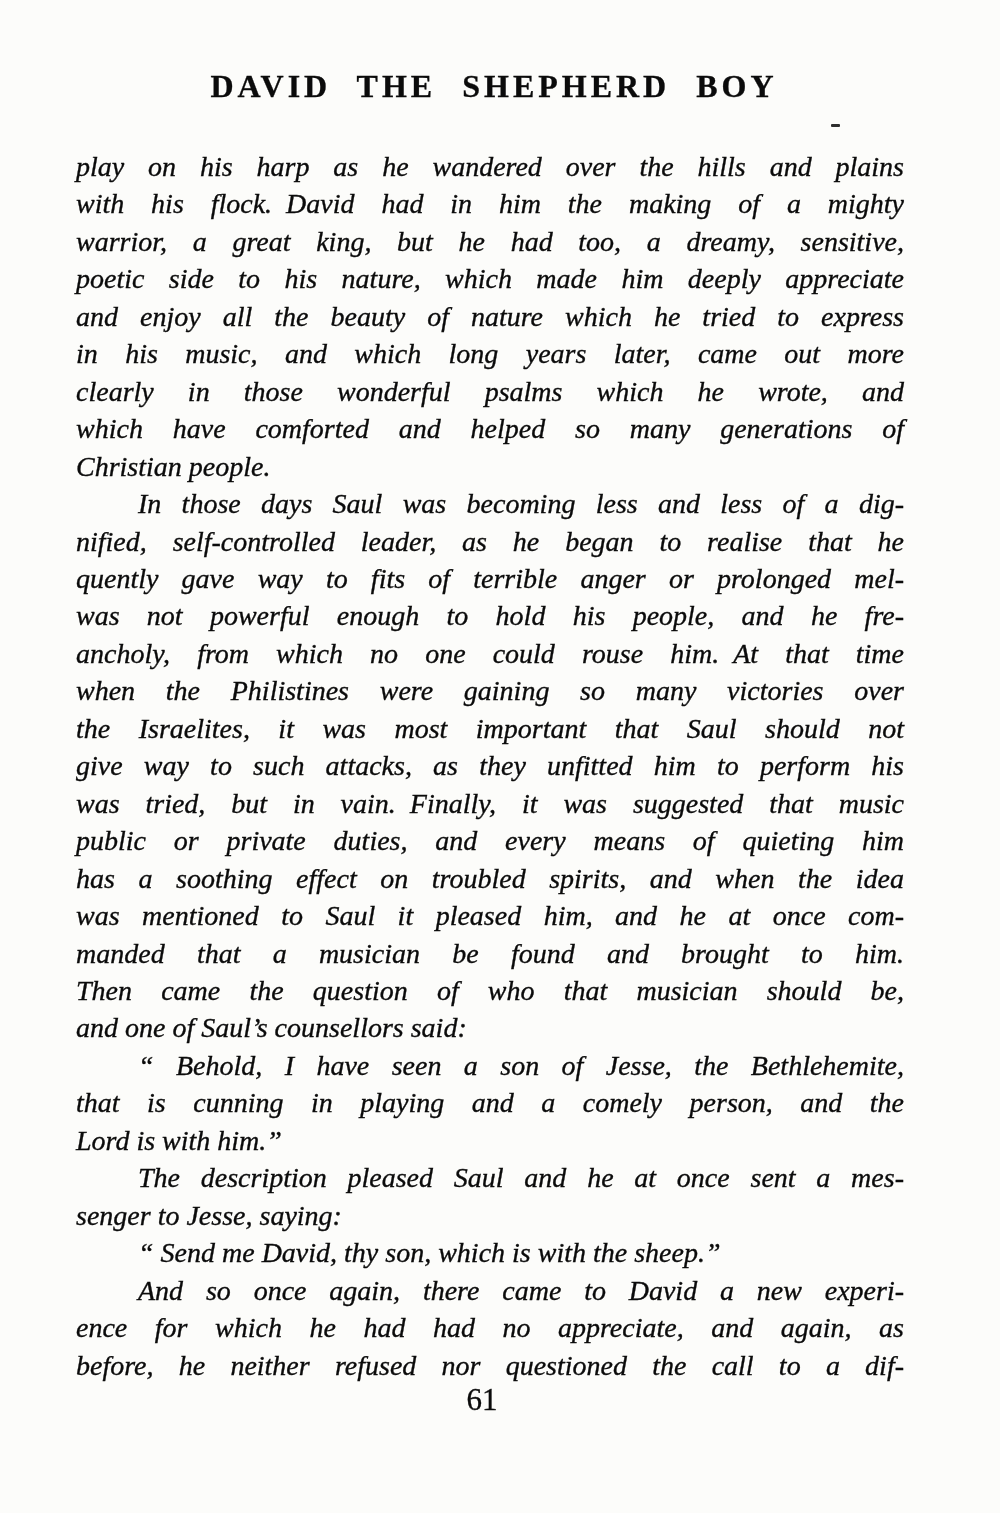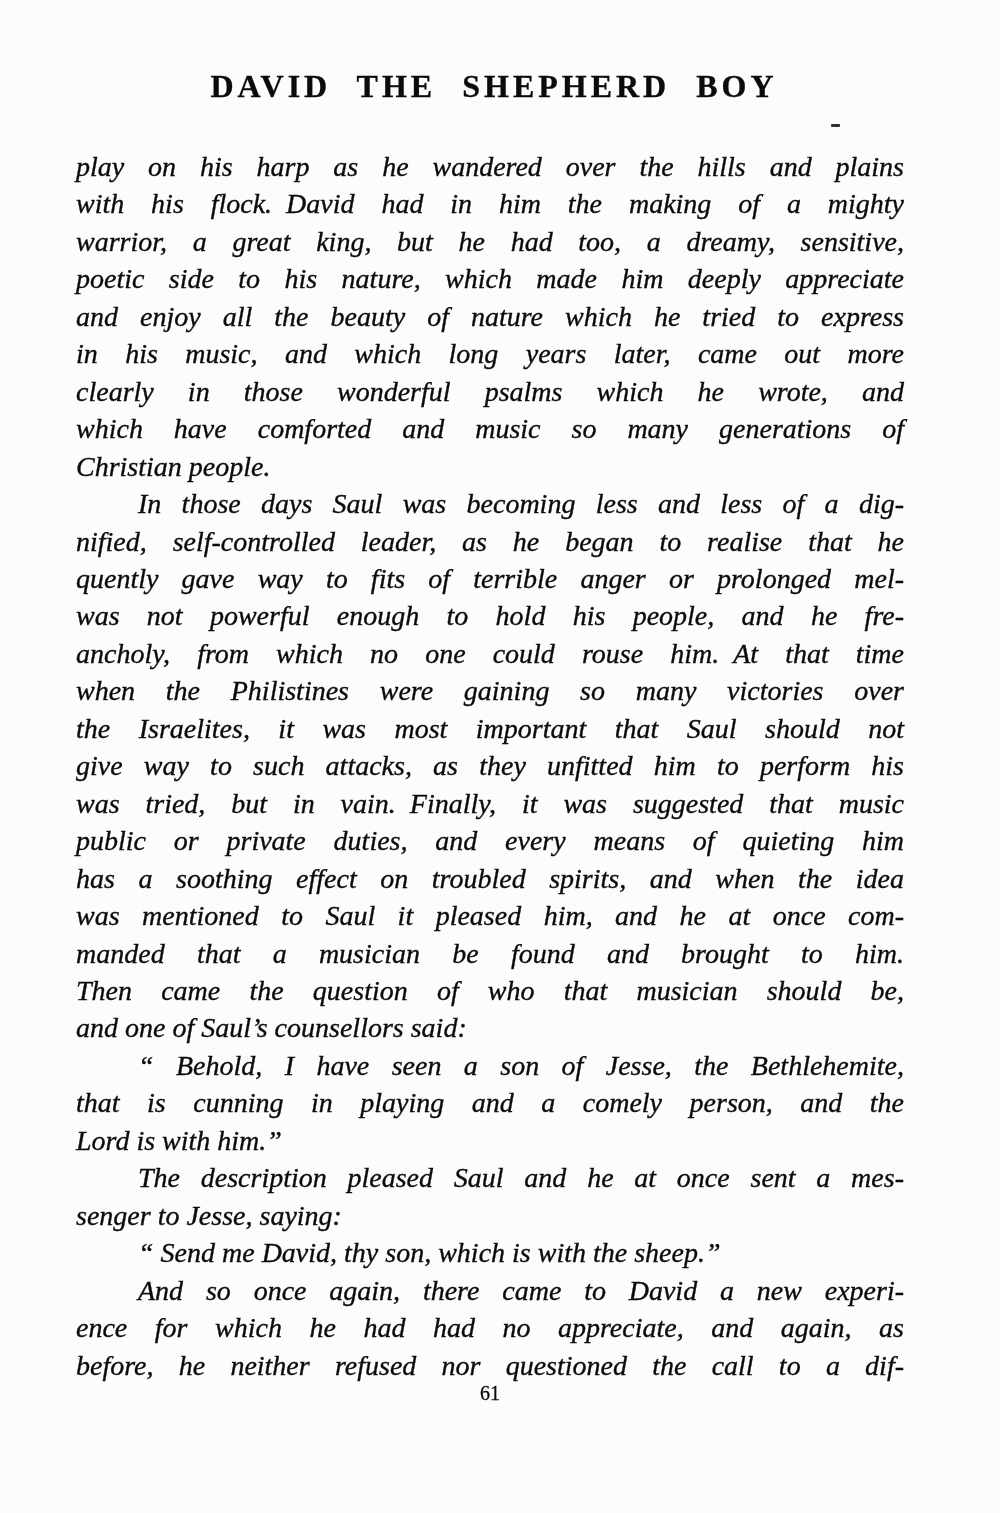--- a/index.html
+++ b/index.html
@@ -52,42 +52,42 @@
     font-style: italic;
   }
   .line.nojust {
     text-align: left;
     text-align-last: left;
   }
   .line.indent { text-indent: 62px; }
   .page-number {
     position: absolute;
     top: 1382px;
-    left: 76px;
+    left: 68px;
     width: 828px;
     text-align: center;
-    font-size: 20px;
+    font-size: 31px;
     -webkit-text-stroke: 0.3px;
   }
 </style>
 </head>
 <body>
 
 <div class="page">
   <h1 class="title">DAVID THE SHEPHERD BOY</h1>
   <span class="artifact-dash"></span>
   <div class="text-block" id="text-block">
       <div class="line">play on his harp as he wandered over the hills and plains</div>
       <div class="line">with his flock. David had in him the making of a mighty</div>
       <div class="line">warrior, a great king, but he had too, a dreamy, sensitive,</div>
       <div class="line">poetic side to his nature, which made him deeply appreciate</div>
       <div class="line">and enjoy all the beauty of nature which he tried to express</div>
       <div class="line">in his music, and which long years later, came out more</div>
       <div class="line">clearly in those wonderful psalms which he wrote, and</div>
-      <div class="line">which have comforted and music so many generations of</div>
+      <div class="line">which have comforted and helped so many generations of</div>
       <div class="line nojust">Christian people.</div>
       <div class="line indent">In those days Saul was becoming less and less of a dig-</div>
       <div class="line">nified, self-controlled leader, as he began to realise that he</div>
       <div class="line">quently gave way to fits of terrible anger or prolonged mel-</div>
       <div class="line">was not powerful enough to hold his people, and he fre-</div>
       <div class="line">ancholy, from which no one could rouse him. At that time</div>
       <div class="line">when the Philistines were gaining so many victories over</div>
       <div class="line">the Israelites, it was most important that Saul should not</div>
       <div class="line">give way to such attacks, as they unfitted him to perform his</div>
       <div class="line">was tried, but in vain. Finally, it was suggested that music</div>

